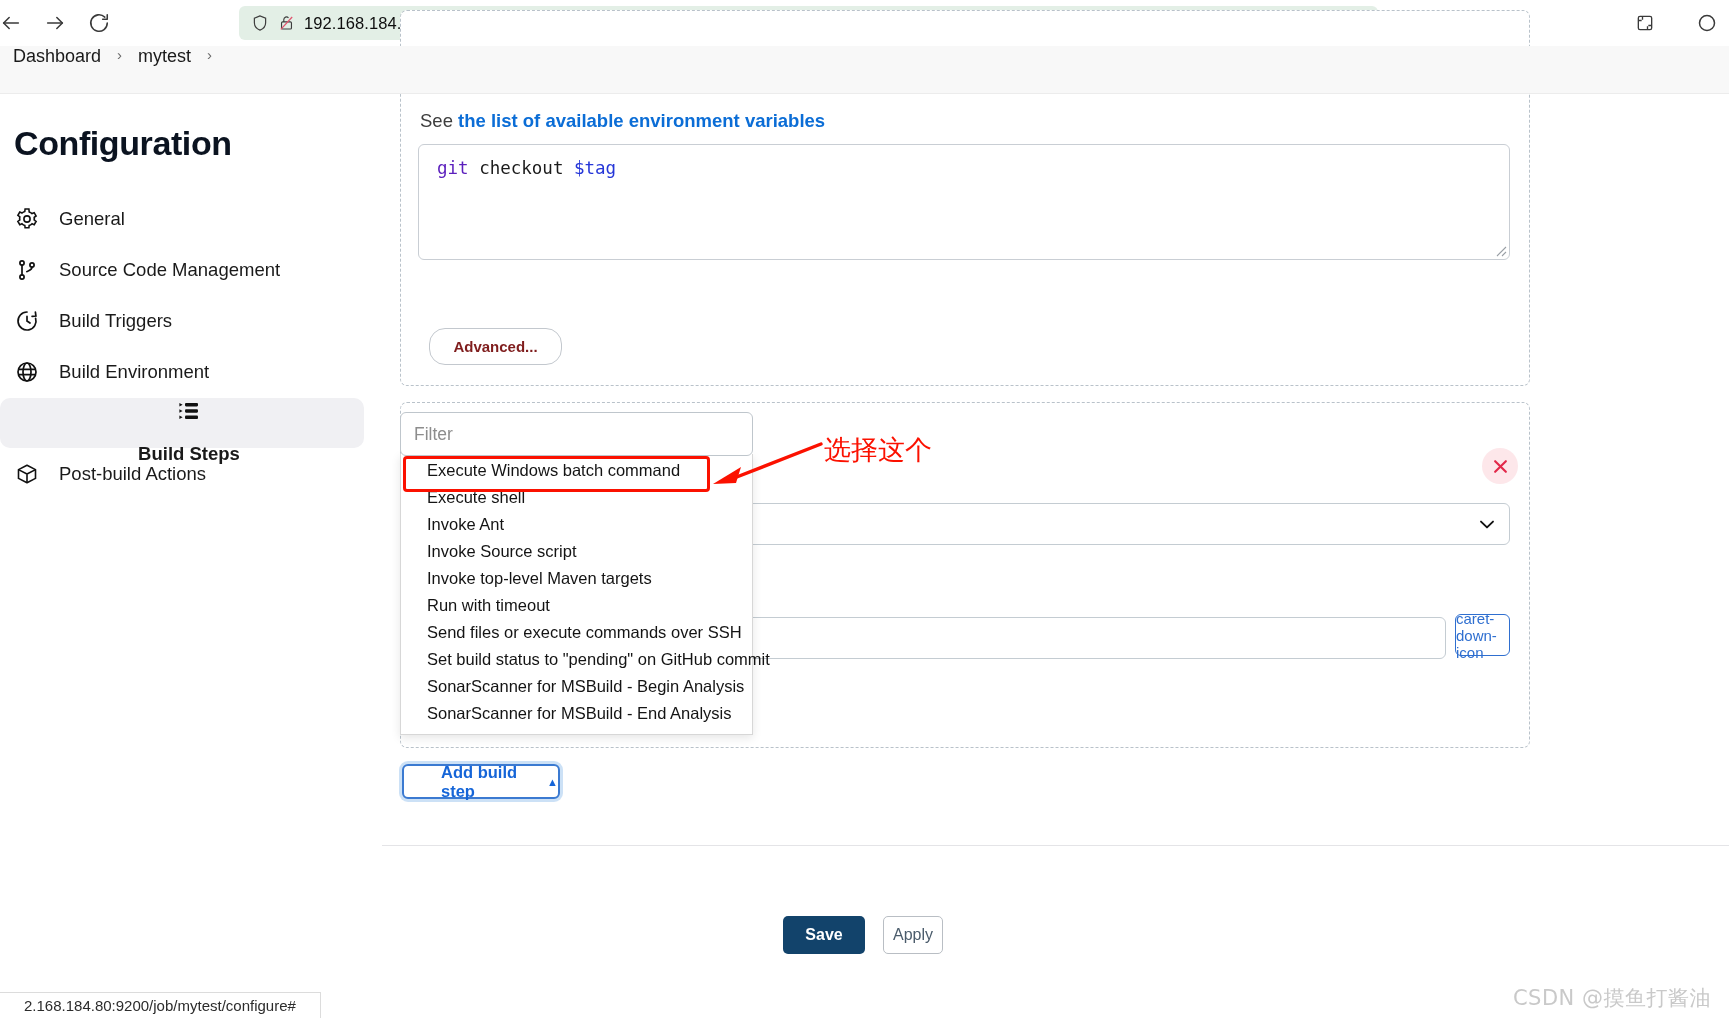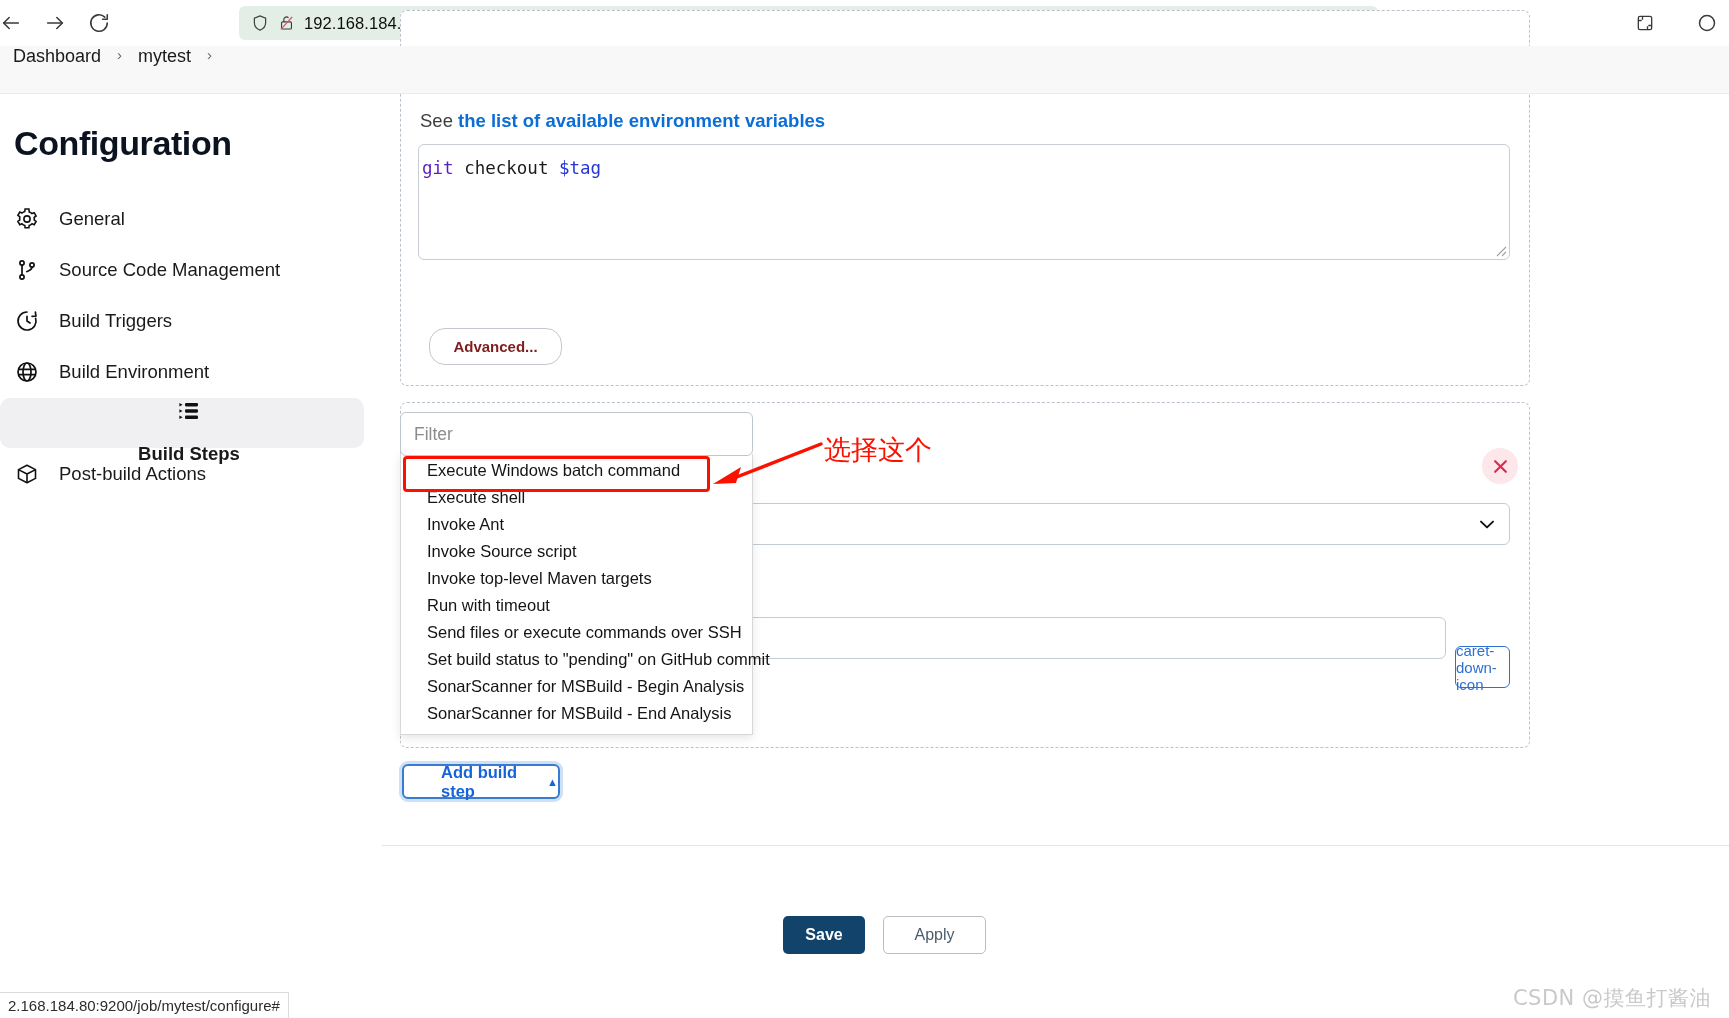--- a/index.html
+++ b/index.html
@@ -74,21 +74,21 @@
     background: #fff;
   }
 
   .env-line { position: absolute; left: 40px; top: 70px; font-size: 18.5px; color: #444; }
   .env-line .lead { color: #3d3d3d; }
   .env-line a { color: #0b6dd6; font-weight: bold; text-decoration: none; }
 
   .code-area {
     position: absolute; left: 38px; top: 104px; width: 1092px; height: 116px;
     border: 1.4px solid #c9ced4; border-radius: 6px; background: #fff;
-    padding: 12px 3px;
+    padding: 12px 18px;
     font-family: "DejaVu Sans Mono", monospace; font-size: 17.5px; line-height: 1.3;
     color: #1b1b1b; white-space: pre; overflow: hidden;
   }
   .tok-cmd { color: #5b1fbd; }
   .tok-var { color: #2536d8; }
   .resize-grip {
     position:absolute; right:2px; bottom:2px; width:14px; height:14px;
   }
 
   .btn-advanced {
@@ -102,21 +102,21 @@
   .form-select {
     position: absolute; border: 1.4px solid #c4ccd2; border-radius: 6px; background:#fff;
     display:flex; align-items:center; padding-right: 14px; justify-content: flex-end;
   }
   .form-input {
     position: absolute; border: 1.4px solid #c4ccd2; border-radius: 6px; background:#fff;
   }
   .btn-blue-drop {
     position: absolute; border: 1.4px solid #2f6fd0; border-radius: 6px;
     background: #fff; color: #2f6fd0; font-size: 15px;
-    display:flex; align-items:center; justify-content:center;margin-top:32px;
+    display:flex; align-items:center; justify-content:center;
   }
   .btn-del-x {
     position: absolute; width: 36px; height: 36px; border-radius: 50%;
     background: #fde7ea; color: #e2294a; display:flex; align-items:center; justify-content:center;
     font-size: 20px; line-height:1;
   }
 
   
   .dd-wrap {
     position: absolute; left: 400px; top: 412px; width: 353px;
@@ -165,30 +165,30 @@
   }
 
   .hr-line { position: absolute; left: 382px; top: 845px; width: 1347px; height: 1px; background: #e4e4e7; }
 
   .btn-save {
     position: absolute; left: 403px; top: 876px; width: 82px; height: 38px;
     background: #12436b; border-radius: 5px; color: #fff;
     font-size: 16px; font-weight: bold; display:flex; align-items:center; justify-content:center;
   }
   .btn-apply {
-    position: absolute; left: 503px; top: 876px; width: 103px; height: 38px;
+    position: absolute; left: 503px; top: 876px; width: 60px; height: 38px;
     background: #fff; border: 1.3px solid #b9bec4; border-radius: 5px; color: #4a5b6b;
     font-size: 16px; display:flex; align-items:center; justify-content:center;
   }
 
   
   .statusbar {
     position: absolute; left: 0; bottom: 0; height: 26px;
     background: #fff; border: 1px solid #dcdcdc; border-left: none; border-bottom: none;
-    display:flex; align-items:center; padding: 0 8px;
+    display:flex; align-items:center; padding: 0 24px;
     font-size: 15px; color: #2c2c2c; white-space: nowrap; z-index: 50;
   }
   .watermark {
     position: absolute; right: 18px; bottom: 6px;
     font-size: 21px; color: #c9c9c9; letter-spacing: 0.5px; z-index: 50;
     font-family: "DejaVu Sans", sans-serif;
   }
 </style>
 </head>
 <body>

